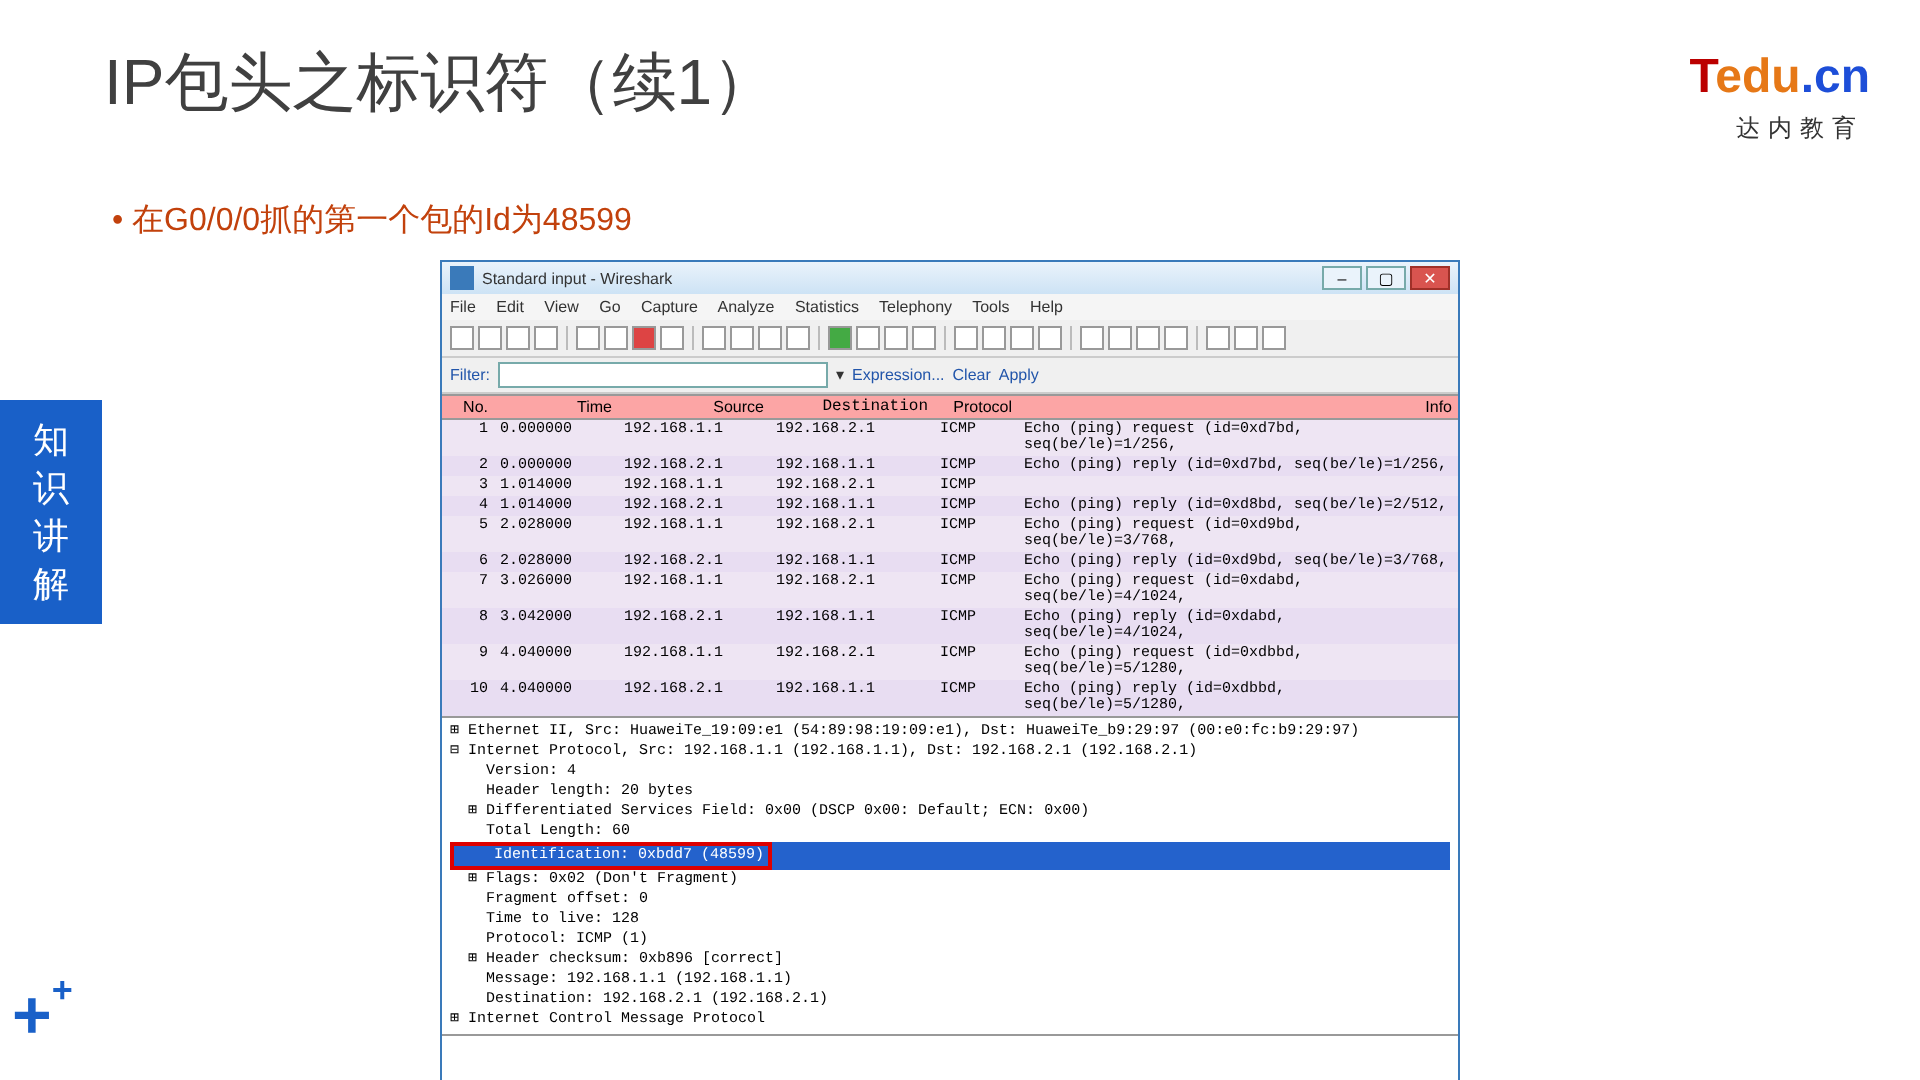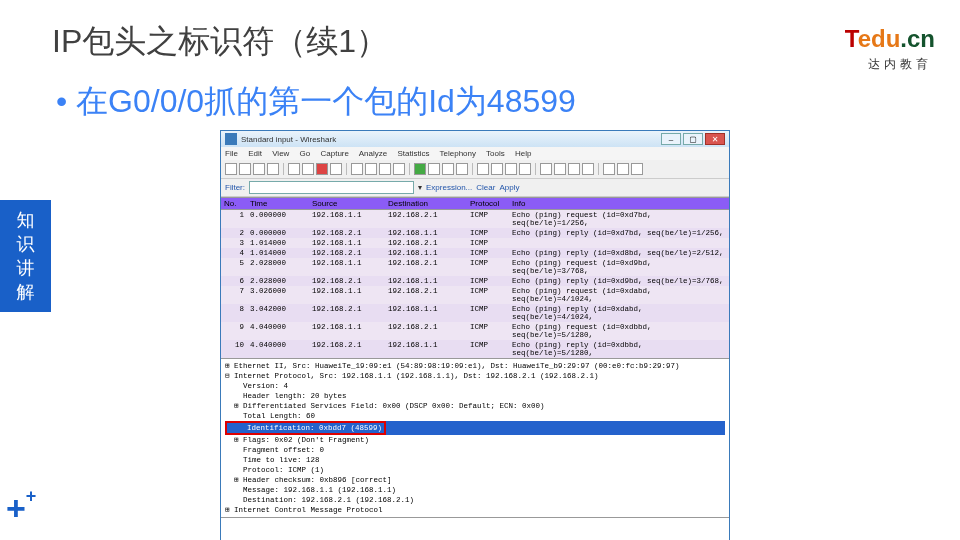--- a/index.html
+++ b/index.html
@@ -1,44 +1,44 @@
 <!DOCTYPE html>
 <html><head>
 <meta charset="utf-8">
 <style>
   * { margin:0; padding:0; box-sizing:border-box; }
   body { width:960px; height:540px; font-family:"Microsoft YaHei",Arial,sans-serif; background:#fff; position:relative; overflow:hidden; }
   .title { position:absolute; left:52px; top:20px; font-size:32px; color:#404040; }
   .brand { position:absolute; right:25px; top:25px; font-size:24px; font-weight:bold; }
-  .brand .t1{color:#b00;} .brand .t2{color:#e67817;} .brand .t3{color:#14532d;}
+  .brand .t1{color:#b00;} .brand .t2{color:#e67817;} .brand .t3{color:#1d4ed8;}
   .brand-sub { position:absolute; right:28px; top:56px; font-size:12px; color:#333; letter-spacing:4px; }
-  .bullet { position:absolute; left:56px; top:80px; font-size:32px; color:#3b82f6; }
+  .bullet { position:absolute; left:56px; top:100px; font-size:16px; color:#c2410c; }
   .bullet::before { content:"• "; }
   .sidebar { position:absolute; left:0; top:200px; width:51px; height:112px; background:#1960c8; color:#fff; font-size:18px; padding:8px 10px; line-height:24px; text-align:center; }
   .decor { position:absolute; left:6px; bottom:12px; font-size:34px; font-weight:bold; color:#1960c8; }
   .decor span{ color:#1960c8; }
   
   .win { position:absolute; left:220px; top:130px; width:510px; border:1px solid #3a7aba; font-family:Verdana,Geneva,sans-serif; font-size:8px; background:#eef2f5; }
   .titlebar { background:linear-gradient(#eaf3fb,#cde3f5); display:flex; align-items:center; padding:2px 4px; }
   .wsicon { width:12px; height:12px; background:#3a7aba; margin-right:4px; }
   .tbtxt { color:#333; }
   .tbtns { margin-left:auto; display:flex; gap:2px; }
   .tbtns span { width:20px; height:12px; border:1px solid #7aa; background:#eaf3fb; display:inline-flex; align-items:center; justify-content:center; font-size:8px; }
   .tbtns .cl { background:#d9544f; color:#fff; border-color:#a03028; }
   .menubar { background:#f5f5f5; padding:2px 4px; color:#333; }
   .menubar span { margin-right:8px; }
   .toolbar { background:#f0f0f0; padding:3px 4px; display:flex; gap:2px; align-items:center; border-bottom:1px solid #ccc; }
   .toolbar .ic { width:12px; height:12px; border:1px solid #999; background:#fff; }
   .toolbar .sep{ width:1px; height:12px; background:#bbb; margin:0 2px; }
   .filterbar { background:#f0f0f0; padding:2px 4px; display:flex; align-items:center; gap:4px; border-bottom:1px solid #ccc; }
   .filterbar input { flex:0 0 165px; font-size:8px; padding:1px 2px; border:1px solid #7aa; }
   .filterbar span { color:#25a; cursor:pointer; }
-  .pkt-head { display:flex; background:#8b5cf6; border-top:1px solid #999; border-bottom:1px solid #999; }
+  .pkt-head { display:flex; background:#fca5a5; border-top:1px solid #999; border-bottom:1px solid #999;text-align:right; }
   .pkt-head div, .pkt-row div { padding:1px 3px; }
-  .c-no{width:26px;} .c-time{width:62px;} .c-src{width:76px;} .c-dst{width:82px;} .c-prot{width:42px;} .c-info{flex:1;}
+  .c-no{width:26px;} .c-time{width:62px;} .c-src{width:76px;} .c-dst{width:82px;font-family:Liberation Mono, monospace;} .c-prot{width:42px;} .c-info{flex:1;}
   .pkt-list { background:#eee5f3; }
   .pkt-row { display:flex; font-family:"Courier New",monospace; font-size:7.5px; }
   .pkt-row:nth-child(even){ background:#e8ddf2; }
   .detail { background:#fff; border-top:1px solid #999; padding:2px 4px; font-family:"Courier New",monospace; font-size:7.5px; line-height:10px; }
   .detail .ln { white-space:pre; }
   .sel { background:#2462cc; color:#fff; }
   .red-box { border:2px solid #d00; display:inline-block; padding:0 2px; }
   .hex { background:#fff; border-top:1px solid #999; padding:2px 4px; font-family:"Courier New",monospace; font-size:7.5px; white-space:pre; line-height:10px; }
 </style>
 </head>

